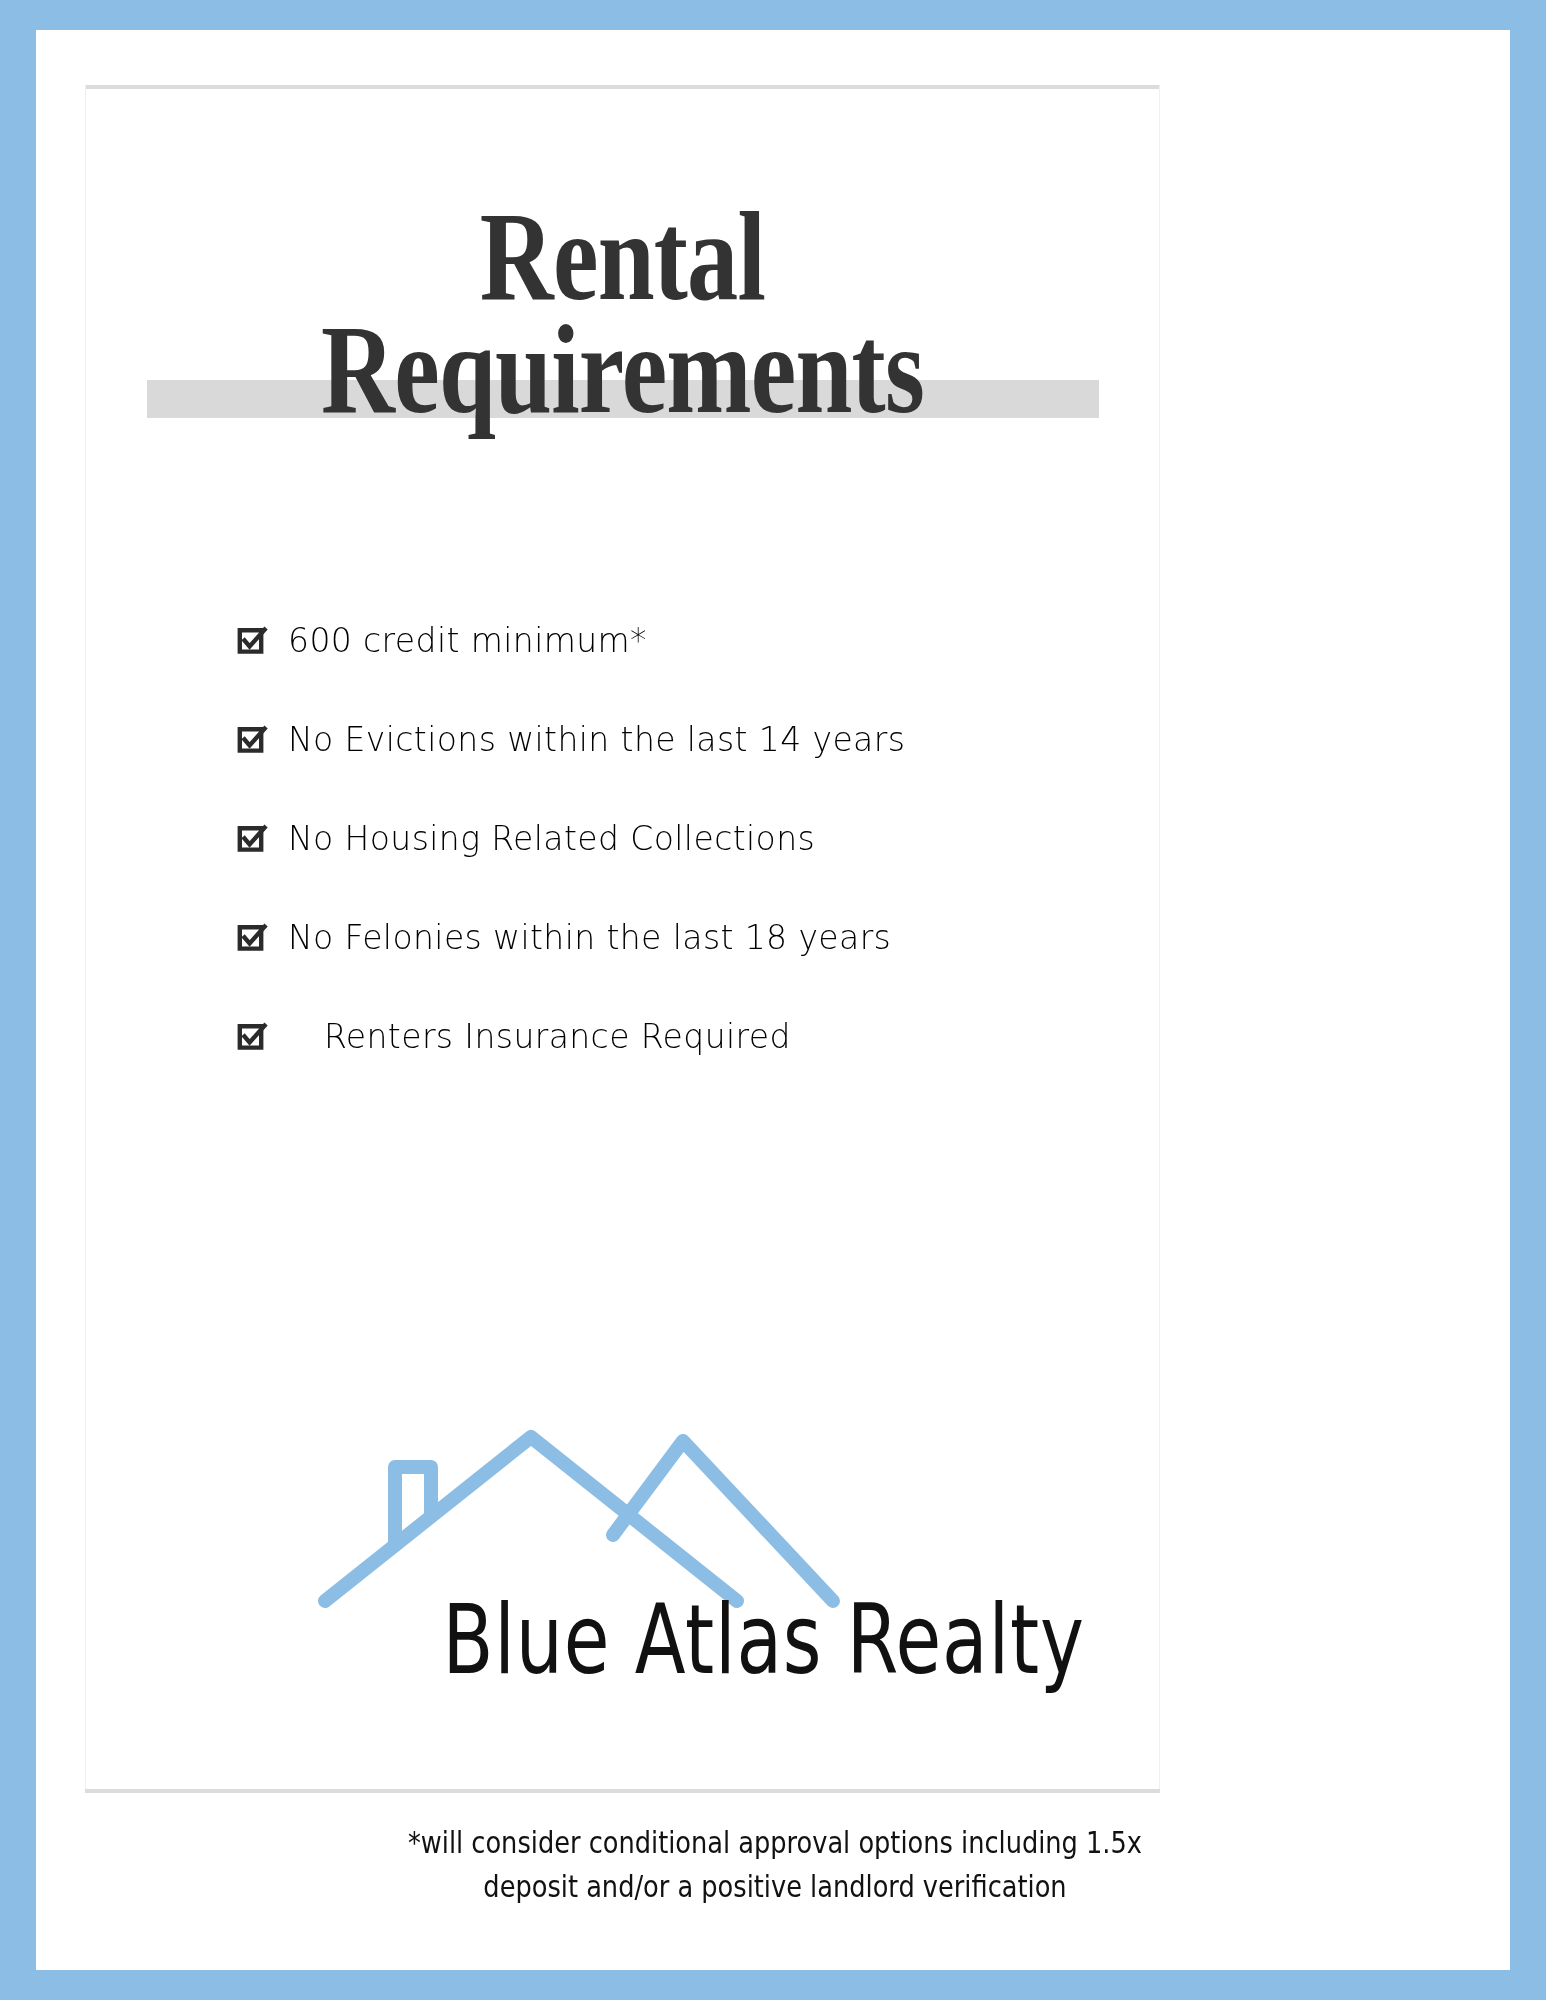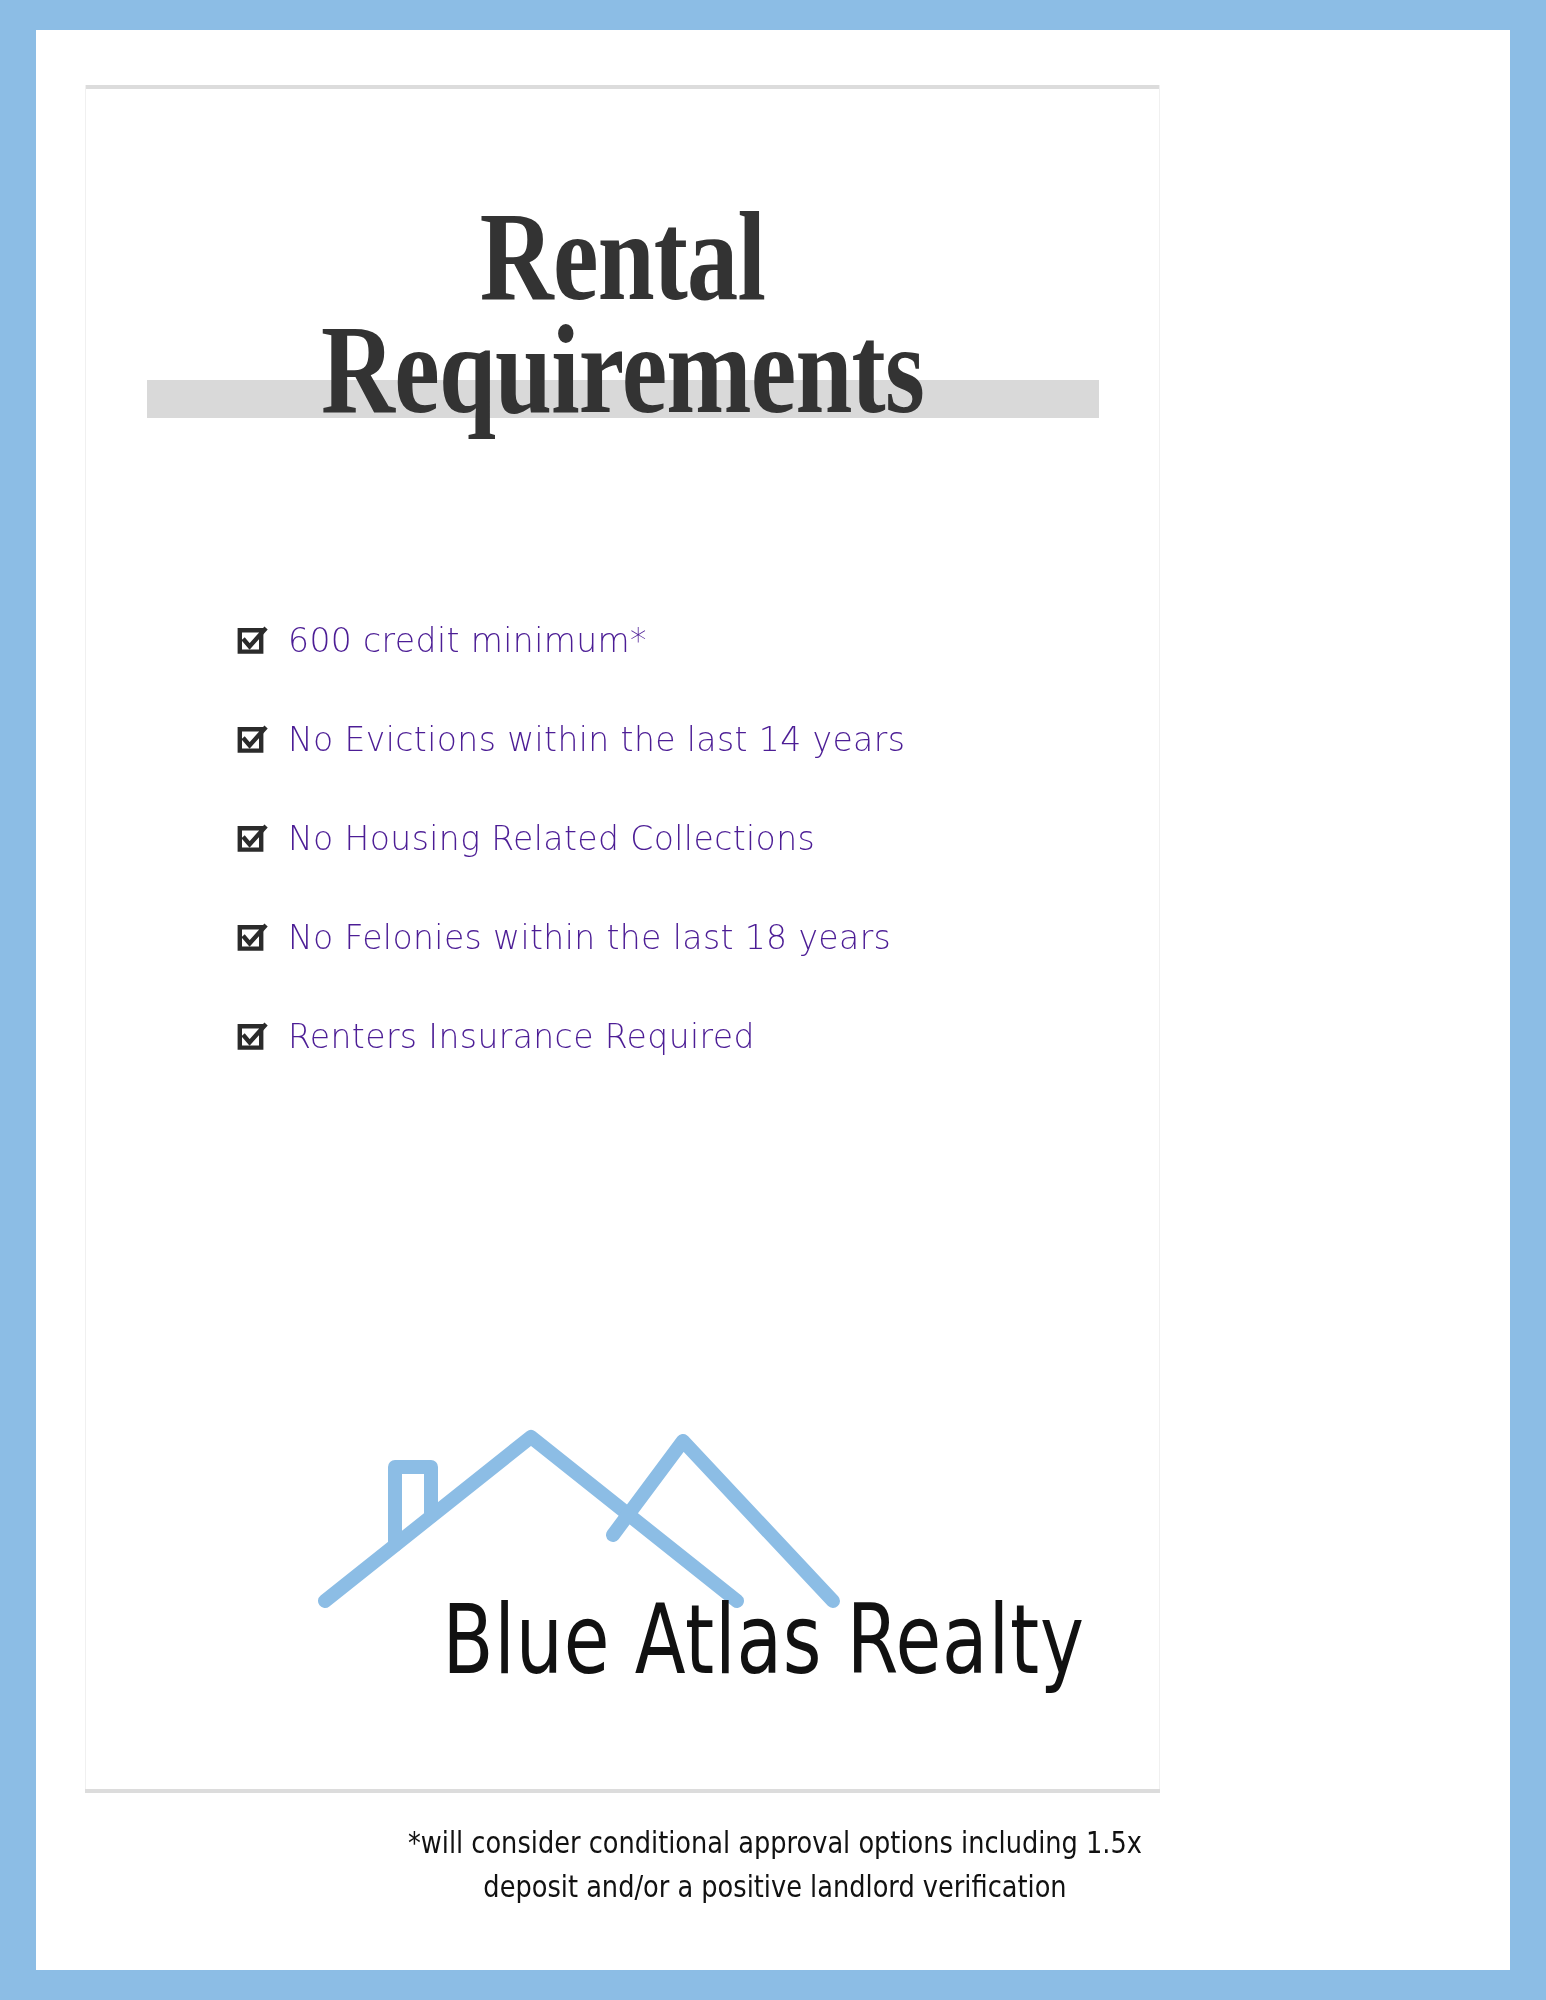--- a/index.html
+++ b/index.html
@@ -117,36 +117,36 @@
     left: 237px;
     top: 620px;
     width: 880px;
   }
   .check-row {
     display: flex;
     align-items: center;
     height: 40px;
     margin-bottom: 59px;
   }
-  .check-row:last-child { margin-bottom: 5px; }
+  .check-row:last-child { margin-bottom: 5px; gap: 36px; }
 
   .check-icon {
     flex: 0 0 auto;
     width: 31px;
     height: 33px;
     position: relative;
     margin-right: 20px;
   }
   .check-icon svg { display: block; }
 
   .check-label {
     font-family: "DejaVu Sans", sans-serif;
     font-size: 33px;
     font-weight: 300;
-    color: #4c1d95;
+    color: #000000;
     letter-spacing: 0.4px;
     white-space: nowrap;
   }
 
   
   .logo-block {
     position: absolute;
     left: 85px;
     top: 1415px;
     width: 1075px;

